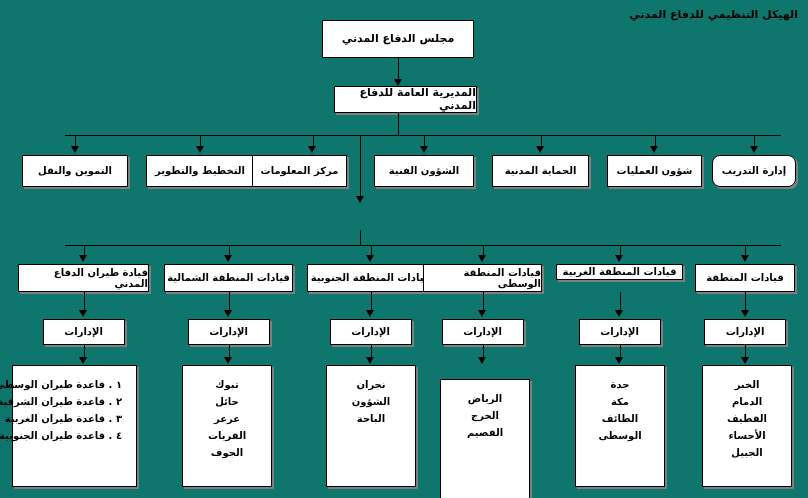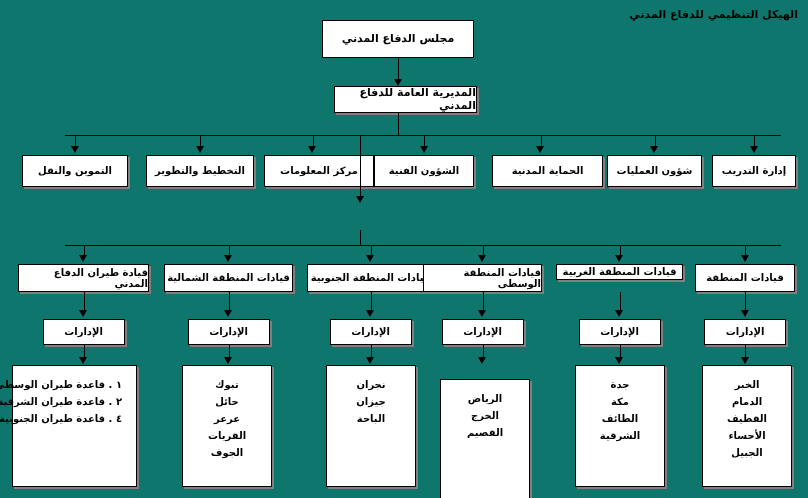--- a/index.html
+++ b/index.html
@@ -115,25 +115,25 @@
       <div class="arrow" style="left: 536px; top: 146px;"></div>
       <div class="vline" style="left: 654.5px; top: 135px; height: 13px;"></div>
       <div class="arrow" style="left: 650px; top: 146px;"></div>
       <div class="vline" style="left: 754px; top: 135px; height: 13px;"></div>
       <div class="arrow" style="left: 749.5px; top: 146px;"></div>
     </div>
 
   <div id="departments-row">
       <div class="box t10 shadowed" style="left: 22px; top: 155px; width: 106px; height: 32px;">التموين والنقل</div>
       <div class="box t10 shadowed" style="left: 146px; top: 155px; width: 108px; height: 32px;">التخطيط والتطوير</div>
-      <div class="box t10 shadowed" style="left: 264px; top: 155px; width: 110px; height: 32px;">مركز المعلومات</div>
+      <div class="box t10 shadowed" style="left: 252px; top: 155px; width: 95px; height: 32px;">مركز المعلومات</div>
       <div class="box t10 shadowed" style="left: 374px; top: 155px; width: 100px; height: 32px;">الشؤون الفنية</div>
-      <div class="box t10 shadowed" style="left: 492px; top: 155px; width: 111px; height: 32px;">الحماية المدنية</div>
+      <div class="box t10 shadowed" style="left: 492px; top: 155px; width: 97px; height: 32px;">الحماية المدنية</div>
       <div class="box t10 shadowed" style="left: 607px; top: 155px; width: 95px; height: 32px;">شؤون العمليات</div>
-      <div class="box t10 shadowed" style="left: 712px; top: 155px; width: 84px; height: 32px;">إدارة التدريب</div>
+      <div class="box t10 shadowed" style="left: 712px; top: 155px; width: 84px; height: 32px; border-radius: 8px;">إدارة التدريب</div>
     </div>
 
   <div class="vline" style="left:360px; top:136px; height:64px;"></div>
   <div class="arrow" style="left:355.5px; top:196px;"></div>
 
 
   <div class="vline" style="left:360px; top:230px; height:16px;"></div>
   <div class="hline" id="bus-regions" style="left:65px; top:245px; width:716px;"></div>
 
   <div id="region-drops">
@@ -154,20 +154,21 @@
   <div id="columns-row">
       <div class="box t10 shadowed" style="left: 18px; top: 264px; width: 131px; height: 28px;">قيادة طيران الدفاع المدني</div>
       <div class="vline" style="left: 83.5px; top: 292px; height: 20px;"></div>
       <div class="arrow" style="left: 79px; top: 310px;"></div>
       <div class="box t10 shadowed" style="left: 42.5px; top: 319px; width: 82px; height: 26px;">الإدارات</div>
       <div class="vline" style="left: 83.5px; top: 345px; height: 14px;"></div>
       <div class="arrow" style="left: 79px; top: 357px;"></div>
       <div class="listbox numbered" style="left: 12px; top: 365px; width: 125px; height: 122px;">
         <div class="item">١ . قاعدة طيران الوسطى</div>
         <div class="item">٢ . قاعدة طيران الشرقية</div>
+        <div class="item">٣ . قاعدة طيران الغربية</div>
         <div class="item">٤ . قاعدة طيران الجنوبية</div>
       </div>
       <div class="box t10 shadowed" style="left: 164px; top: 264px; width: 129px; height: 28px;">قيادات المنطقة الشمالية</div>
       <div class="vline" style="left: 228.5px; top: 292px; height: 20px;"></div>
       <div class="arrow" style="left: 224px; top: 310px;"></div>
       <div class="box t10 shadowed" style="left: 187.5px; top: 319px; width: 82px; height: 26px;">الإدارات</div>
       <div class="vline" style="left: 228.5px; top: 345px; height: 14px;"></div>
       <div class="arrow" style="left: 224px; top: 357px;"></div>
       <div class="listbox" style="left: 182px; top: 365px; width: 90px; height: 122px;">
         <div class="item">تبوك</div>
@@ -177,21 +178,21 @@
         <div class="item">الجوف</div>
       </div>
       <div class="box t10 shadowed" style="left: 307px; top: 264px; width: 127px; height: 28px;">قيادات المنطقة الجنوبية</div>
       <div class="vline" style="left: 370.5px; top: 292px; height: 20px;"></div>
       <div class="arrow" style="left: 366px; top: 310px;"></div>
       <div class="box t10 shadowed" style="left: 329.5px; top: 319px; width: 82px; height: 26px;">الإدارات</div>
       <div class="vline" style="left: 370.5px; top: 345px; height: 14px;"></div>
       <div class="arrow" style="left: 366px; top: 357px;"></div>
       <div class="listbox" style="left: 326px; top: 365px; width: 90px; height: 122px;">
         <div class="item">نجران</div>
-        <div class="item">جيزان</div>
+        <div class="item">الشؤون</div>
         <div class="item">الباحة</div>
       </div>
       <div class="box t10 shadowed" style="left: 423px; top: 264px; width: 119px; height: 28px;">قيادات المنطقة الوسطى</div>
       <div class="vline" style="left: 482.5px; top: 292px; height: 20px;"></div>
       <div class="arrow" style="left: 478px; top: 310px;"></div>
       <div class="box t10 shadowed" style="left: 441.5px; top: 319px; width: 82px; height: 26px;">الإدارات</div>
       <div class="vline" style="left: 482.5px; top: 345px; height: 14px;"></div>
       <div class="arrow" style="left: 478px; top: 357px;"></div>
       <div class="listbox" style="left: 440px; top: 379px; width: 90px; height: 122px;">
         <div class="item">الرياض</div>
@@ -201,21 +202,21 @@
       <div class="box t10 shadowed" style="left: 556px; top: 264px; width: 127px; height: 16px;">قيادات المنطقة الغربية</div>
       <div class="vline" style="left: 619.5px; top: 292px; height: 20px;"></div>
       <div class="arrow" style="left: 615px; top: 310px;"></div>
       <div class="box t10 shadowed" style="left: 578.5px; top: 319px; width: 82px; height: 26px;">الإدارات</div>
       <div class="vline" style="left: 619.5px; top: 345px; height: 14px;"></div>
       <div class="arrow" style="left: 615px; top: 357px;"></div>
       <div class="listbox" style="left: 575px; top: 365px; width: 90px; height: 122px;">
         <div class="item">جدة</div>
         <div class="item">مكة</div>
         <div class="item">الطائف</div>
-        <div class="item">الشرقية</div>
+        <div class="item">الوسطى</div>
       </div>
       <div class="box t10 shadowed" style="left: 695px; top: 264px; width: 100px; height: 28px;">قيادات المنطقة</div>
       <div class="vline" style="left: 745px; top: 292px; height: 20px;"></div>
       <div class="arrow" style="left: 740.5px; top: 310px;"></div>
       <div class="box t10 shadowed" style="left: 704px; top: 319px; width: 82px; height: 26px;">الإدارات</div>
       <div class="vline" style="left: 745px; top: 345px; height: 14px;"></div>
       <div class="arrow" style="left: 740.5px; top: 357px;"></div>
       <div class="listbox" style="left: 702px; top: 365px; width: 90px; height: 122px;">
         <div class="item">الخبر</div>
         <div class="item">الدمام</div>

